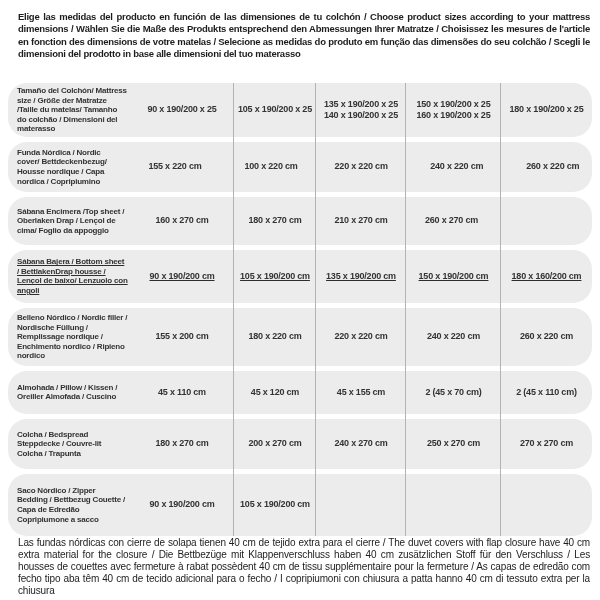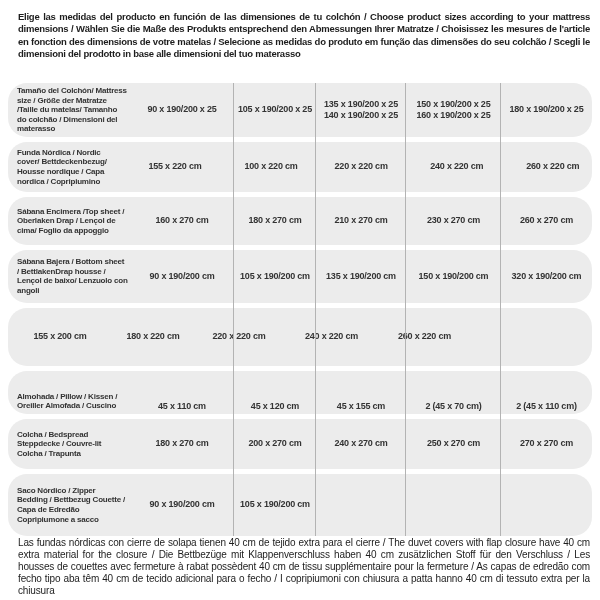--- a/index.html
+++ b/index.html
@@ -25,23 +25,23 @@
   .vline.v2{left:307px;}
   .vline.v3{left:397px;}
   .vline.v4{left:492px;}
 
   .row{
     display:flex;background:#ececec;margin-bottom:5px;border-radius:19px;
   }
   .rows .row:nth-child(1){min-height:45px;}
   .rows .row:nth-child(2){min-height:50px;gap:16px;}
   .rows .row:nth-child(3){min-height:48px;align-items:center;}
-  .rows .row:nth-child(4){min-height:53px;}
+  .rows .row:nth-child(4){min-height:53px;text-decoration:underline;}
   .rows .row:nth-child(5){min-height:58px;}
-  .rows .row:nth-child(6){min-height:43px;align-items:flex-end;}
+  .rows .row:nth-child(6){min-height:43px;}
   .rows .row:nth-child(7){min-height:50px;}
   .rows .row:nth-child(8){min-height:62px;margin-bottom:0;}
 
   .cell{box-sizing:border-box;}
   .cell.label{
     width:122px;display:flex;align-items:center;
     padding:3px 2px 3px 9px;
     font-size:8px;line-height:9.6px;font-weight:700;
     letter-spacing:-0.2px;color:#333;
   }
@@ -93,34 +93,34 @@
         <div class="cell val c3">220 x 220 cm</div>
         <div class="cell val c4">240 x 220 cm</div>
         <div class="cell val c5">260 x 220 cm</div>
       </div>
 
       <div class="row">
         <div class="cell label">Sábana Encimera /Top sheet / Oberlaken Drap / Lençol de cima/ Foglio da appoggio</div>
         <div class="cell val c1">160 x 270 cm</div>
         <div class="cell val c2">180 x 270 cm</div>
         <div class="cell val c3">210 x 270 cm</div>
-        <div class="cell val c4">230 x 270 cm</div>
         <div class="cell val c5">260 x 270 cm</div>
       </div>
 
       <div class="row">
         <div class="cell label">Sábana Bajera / Bottom sheet / BettlakenDrap housse / Lençol de baixo/ Lenzuolo con angoli</div>
         <div class="cell val c1">90 x 190/200 cm</div>
         <div class="cell val c2">105 x 190/200 cm</div>
         <div class="cell val c3">135 x 190/200 cm</div>
         <div class="cell val c4">150 x 190/200 cm</div>
-        <div class="cell val c5">320 x 190/200 cm</div>
+        <div class="cell val c5">180 x 160/200 cm</div>
       </div>
 
       <div class="row">
+        <div class="cell label">Belleno Nórdico / Nordic filler / Nordische Füllung / Remplissage nordique / Enchimento nordico / Ripieno nordico</div>
         <div class="cell val c1">155 x 200 cm</div>
         <div class="cell val c2">180 x 220 cm</div>
         <div class="cell val c3">220 x 220 cm</div>
         <div class="cell val c4">240 x 220 cm</div>
         <div class="cell val c5">260 x 220 cm</div>
       </div>
 
       <div class="row">
         <div class="cell label">Almohada / Pillow / Kissen / Oreiller Almofada / Cuscino</div>
         <div class="cell val c1">45 x 110 cm</div>

